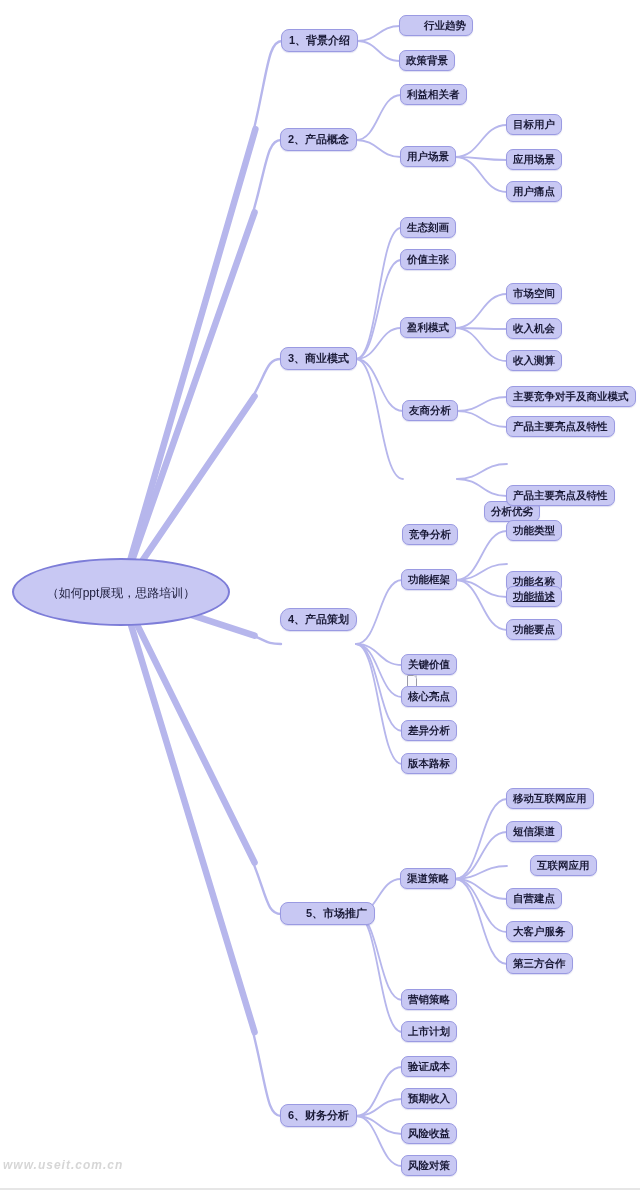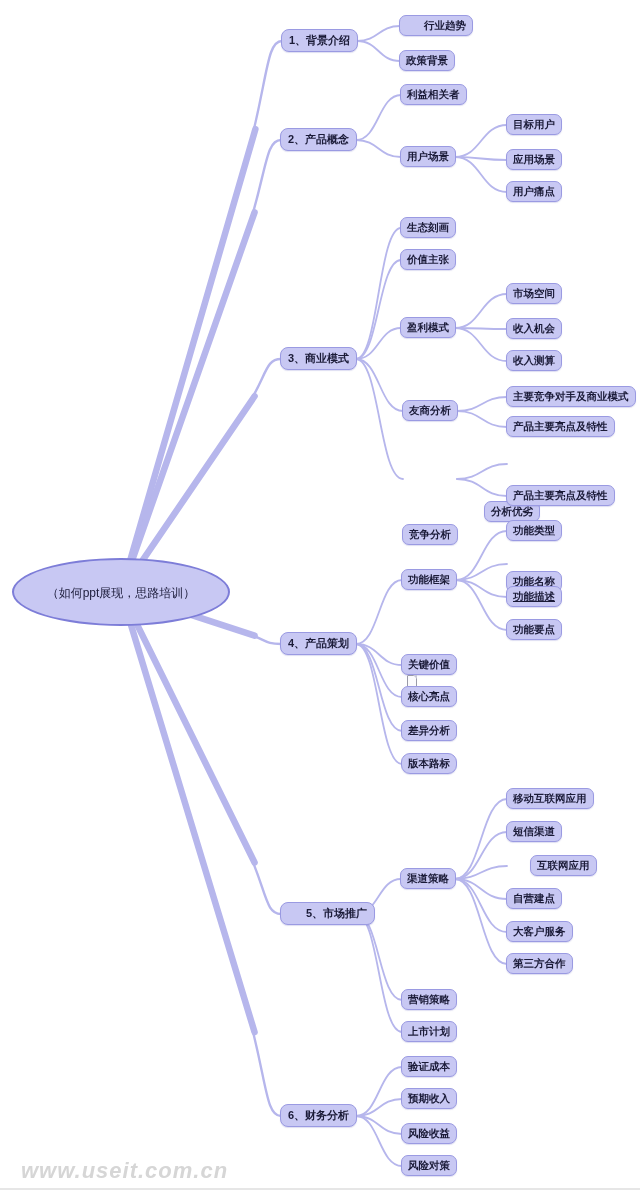--- a/index.html
+++ b/index.html
@@ -74,23 +74,23 @@
     right: -1px;
     top: -1px;
     width: 0; height: 0;
     border-style: solid;
     border-width: 0 4px 4px 0;
     border-color: #fff #c9c9d6 transparent transparent;
   }
   .watermark {
     position: absolute;
     z-index: 2;
-    left: 21px;
+    left: 3px;
     top: 1158px;
-    font-size: 22px;
+    font-size: 12px;
     font-style: italic;
     font-weight: bold;
     color: var(--wm-color, #d6d6d6);
     letter-spacing: 1px;
   }
   .bottom-edge {
     position: absolute;
     z-index: 2;
     left: 0;
     top: 1188px;
@@ -177,31 +177,31 @@
       <div class="node d2" style="left: 400px; top: 317px;">盈利模式</div>
       <div class="node d3" style="left: 506px; top: 283px;">市场空间</div>
       <div class="node d3" style="left: 506px; top: 318px;">收入机会</div>
       <div class="node d3" style="left: 506px; top: 350px;">收入测算</div>
       <div class="node d2" style="left: 402px; top: 400px;">友商分析</div>
       <div class="node d3" style="left: 506px; top: 386px;">主要竞争对手及商业模式</div>
       <div class="node d3" style="left: 506px; top: 416px;">产品主要亮点及特性</div>
       <div class="node d2" style="left: 402px; top: 480px; margin-top: 44px;">竞争分析</div>
       <div class="node d3" style="left: 484px; top: 453px; margin-top: 48px;">分析优劣</div>
       <div class="node d3" style="left: 506px; top: 485px;">产品主要亮点及特性</div>
-      <div class="node d1" style="left: 280px; top: 632px;">4、产品策划</div>
+      <div class="node d1" style="left: 280px; top: 608px; border-radius: 10px;">4、产品策划</div>
       <div class="node d2" style="left: 401px; top: 569px;">功能框架</div>
       <div class="node d3" style="left: 506px; top: 520px;">功能类型</div>
       <div class="node d3" style="left: 506px; top: 571px;">功能名称</div>
       <div class="node d3" style="left: 506px; top: 586px; text-decoration: underline;">功能描述</div>
       <div class="node d3" style="left: 506px; top: 619px;">功能要点</div>
       <div class="node d2" style="left: 401px; top: 654px;">关键价值</div>
       <div class="note-icon" style="left: 407px; top: 675px;"></div>
       <div class="node d2" style="left: 401px; top: 686px;">核心亮点</div>
       <div class="node d2" style="left: 401px; top: 720px;">差异分析</div>
-      <div class="node d2" style="left: 401px; top: 753px; border-radius: 9px;">版本路标</div>
+      <div class="node d2" style="left: 401px; top: 753px;">版本路标</div>
       <div class="node d1" style="left: 280px; top: 902px; padding-left: 25px;">5、市场推广</div>
       <div class="node d2" style="left: 400px; top: 868px;">渠道策略</div>
       <div class="node d3" style="left: 506px; top: 788px;">移动互联网应用</div>
       <div class="node d3" style="left: 506px; top: 821px;">短信渠道</div>
       <div class="node d3" style="left: 530px; top: 855px;">互联网应用</div>
       <div class="node d3" style="left: 506px; top: 888px;">自营建点</div>
       <div class="node d3" style="left: 506px; top: 921px;">大客户服务</div>
       <div class="node d3" style="left: 506px; top: 953px;">第三方合作</div>
       <div class="node d2" style="left: 401px; top: 989px;">营销策略</div>
       <div class="node d2" style="left: 401px; top: 1021px;">上市计划</div>

